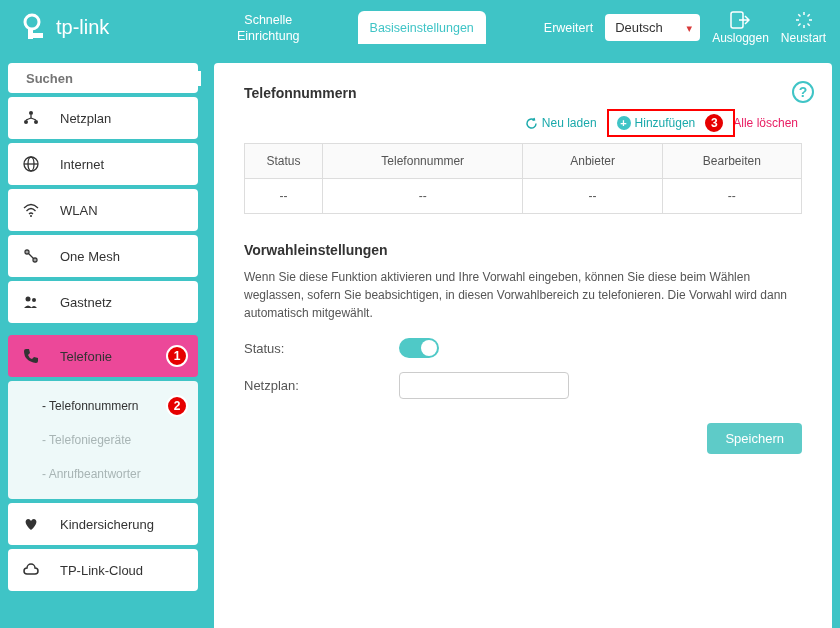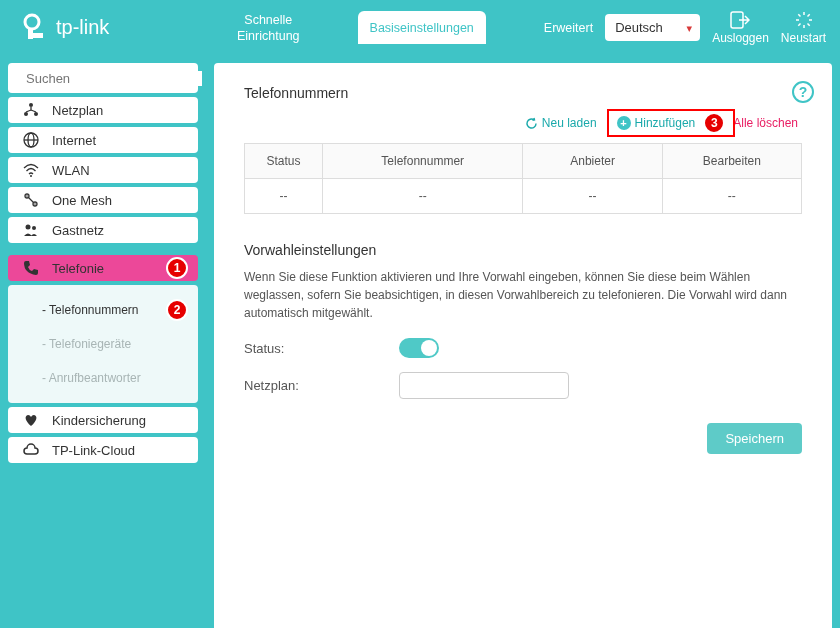--- a/index.html
+++ b/index.html
@@ -102,28 +102,29 @@
   align-items: center;
   padding: 7px 10px;
   gap: 8px;
 }
 .search-box input {
   border: none;
   outline: none;
   font-size: 13px;
   flex: 1;
   color: #777;
+  font-weight: bold;
 }
 .side-item {
   background: #fff;
   border-radius: 4px;
   display: flex;
   align-items: center;
-  padding: 4px 14px;
-  gap: 12px;
+  padding: 12px 14px;
+  gap: 20px;
   cursor: pointer;
   font-size: 13px;
   position: relative;
 }
 .side-item.active {
   background: #ec4899;
   margin-top: 8px;
 }
 .side-item .icon {
   width: 18px;
@@ -181,21 +182,21 @@
   color: #3fc4c6;
   display: flex;
   align-items: center;
   justify-content: center;
   font-size: 14px;
   font-weight: bold;
   cursor: pointer;
 }
 .section-title {
   font-size: 14px;
-  font-weight: 400;
+  font-weight: 700;
   margin-bottom: 8px;
 }
 .action-row {
   display: flex;
   justify-content: flex-end;
   align-items: center;
   gap: 6px;
   font-size: 12px;
   margin-bottom: 6px;
   position: relative;

